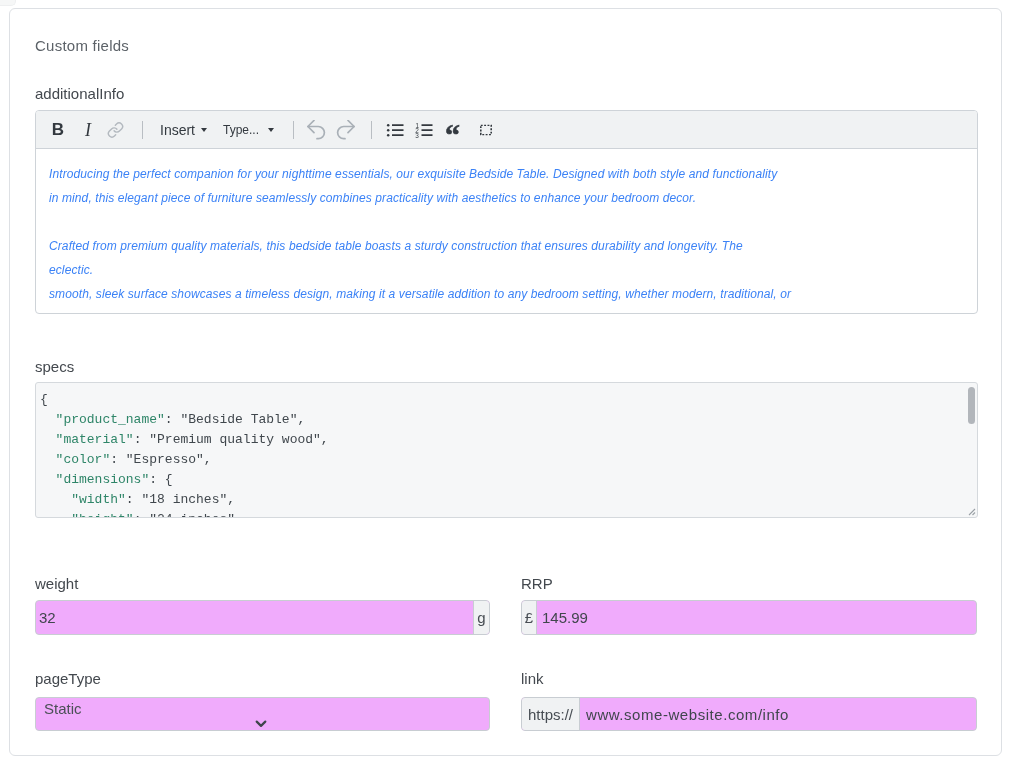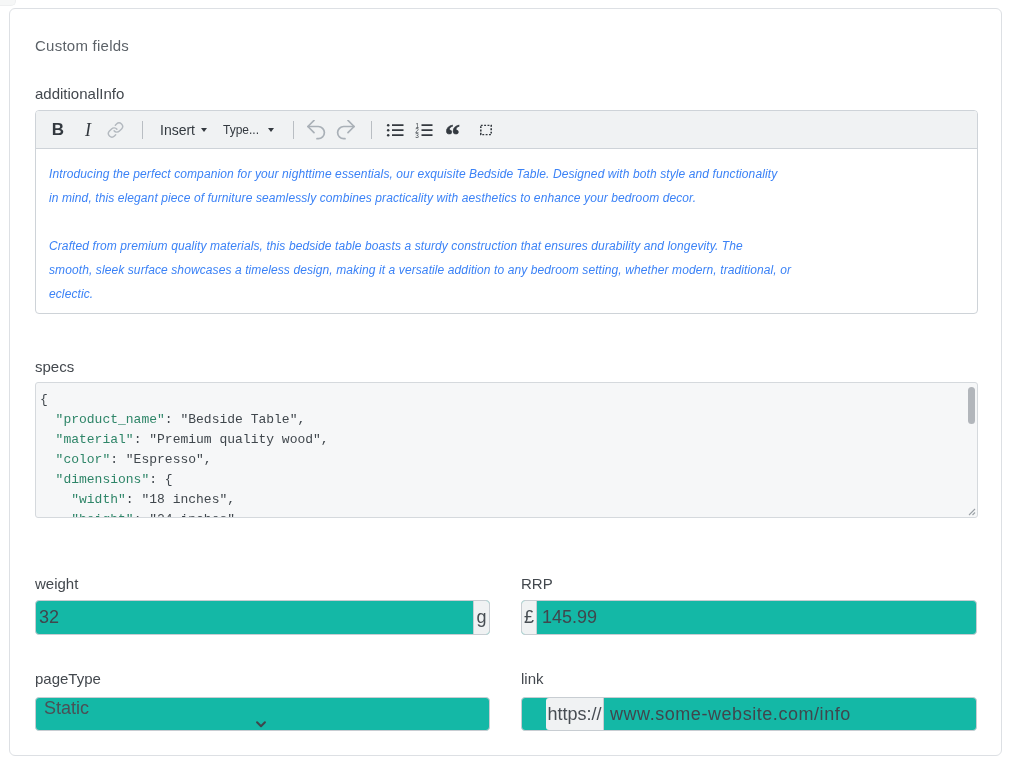--- a/index.html
+++ b/index.html
@@ -15,21 +15,21 @@
   .ti { position:absolute; top:50%; transform:translateY(-50%); text-align:center; color:#33393f; }
   .caret { position:absolute; top:17px; width:0; height:0; border-left:3.8px solid transparent; border-right:3.8px solid transparent; border-top:4.4px solid #33393f; }
   .quote { top:auto; transform:none; bottom:-2px; line-height:1; -webkit-text-stroke:0.6px #33393f; }
   .edbody { position:absolute; left:0; top:38px; right:0; bottom:0; padding:13px 6px 0 13px; font-size:12px; letter-spacing:0.1px; line-height:24px; color:#3b82f6; white-space:nowrap;font-style:italic; }
   
   .codebox { position:absolute; left:35px; top:382px; width:943px; height:136px; background:#f6f7f8; border:1px solid #d5d9dd; border-radius:3px; overflow:hidden; font-family:"Liberation Mono", monospace; font-size:13px; line-height:20px; color:#40474d; }
   .codebox pre { font-family:inherit; padding:7px 0 0 4px; white-space:pre; }
   .k { color:#2e8568; }
   .vthumb { position:absolute; right:2px; top:4px; width:7px; height:37px; background:#b2b6bb; border-radius:4px; }
   
-  .group { position:absolute; height:34px; border:1px solid #c8cdd2; border-radius:4px; background:#14b8a6; display:flex; font-size:18px; color:#40464d; }
+  .group { position:absolute; height:34px; border:1px solid #c8cdd2; border-radius:4px; background:#f0abfc; display:flex; font-size:15px; color:#40464d; }
   .gtxt { flex:1; display:flex; align-items:center; padding:0 3px; }
   .addon { display:flex; align-items:center; justify-content:center; background:#f0f2f3; color:#474d53; }
   .addon.right { border-left:1px solid #c8cdd2; border-radius:0 3px 3px 0; }
   .addon.left { border-right:1px solid #c8cdd2; border-radius:3px 0 0 3px; }
 </style>
 </head>
 <body>
 <div class="notch"></div>
 <div class="card"></div>
   <div class="title">Custom fields</div>
@@ -75,22 +75,22 @@
       <svg class="ti" style="left:444px;" width="12" height="11" viewBox="0 0 12 11">
         <rect x="0.8" y="0.8" width="10.4" height="9.4" fill="none" stroke="#33393f" stroke-width="1.6" stroke-dasharray="1.9 1.45"></rect>
       </svg>
       <span class="ti quote" style="left:409px; font-size:30px; font-family:'Liberation Serif',serif; font-weight:700;">“</span>
     </div>
     <div class="edbody">
       <div>Introducing the perfect companion for your nighttime essentials, our exquisite Bedside Table. Designed with both style and functionality</div>
       <div>in mind, this elegant piece of furniture seamlessly combines practicality with aesthetics to enhance your bedroom decor.</div>
       <div>&nbsp;</div>
       <div>Crafted from premium quality materials, this bedside table boasts a sturdy construction that ensures durability and longevity. The</div>
+      <div>eclectic.</div>
       <div>smooth, sleek surface showcases a timeless design, making it a versatile addition to any bedroom setting, whether modern, traditional, or</div>
-      <div>eclectic.</div>
     </div>
   </div>
 
   <div class="lbl" style="left:35px; top:358px;">specs</div>
   <div class="codebox">
 <pre>{
   <span class="k">"product_name"</span>: "Bedside Table",
   <span class="k">"material"</span>: "Premium quality wood",
   <span class="k">"color"</span>: "Espresso",
   <span class="k">"dimensions"</span>: {
@@ -117,16 +117,16 @@
 
   <div class="lbl" style="left:35px; top:670px;">pageType</div>
   <div class="group" style="left:35px; top:697px; width:455px; height:34px;flex-direction:column;">
     <div class="gtxt" style="padding-left:8px; color:#4a5056;">Static</div>
     <svg style="align-self:center; margin-right:4px;" width="12" height="12" viewBox="0 0 12 12" fill="none" stroke="#3f454b" stroke-width="2.2" stroke-linecap="round" stroke-linejoin="round">
       <path d="M1.7 3.6 L6 7.9 L10.3 3.6"></path>
     </svg>
   </div>
 
   <div class="lbl" style="left:521px; top:670px;">link</div>
-  <div class="group" style="left:521px; top:697px; width:456px; height:34px;padding-left:24px;">
+  <div class="group" style="left:521px; top:697px; width:456px; height:34px;">
     <div class="addon left" style="width:58px;">https://</div>
     <div class="gtxt" style="letter-spacing:0.55px; padding-left:6px;">www.some-website.com/info</div>
   </div>
 
 </body></html>

